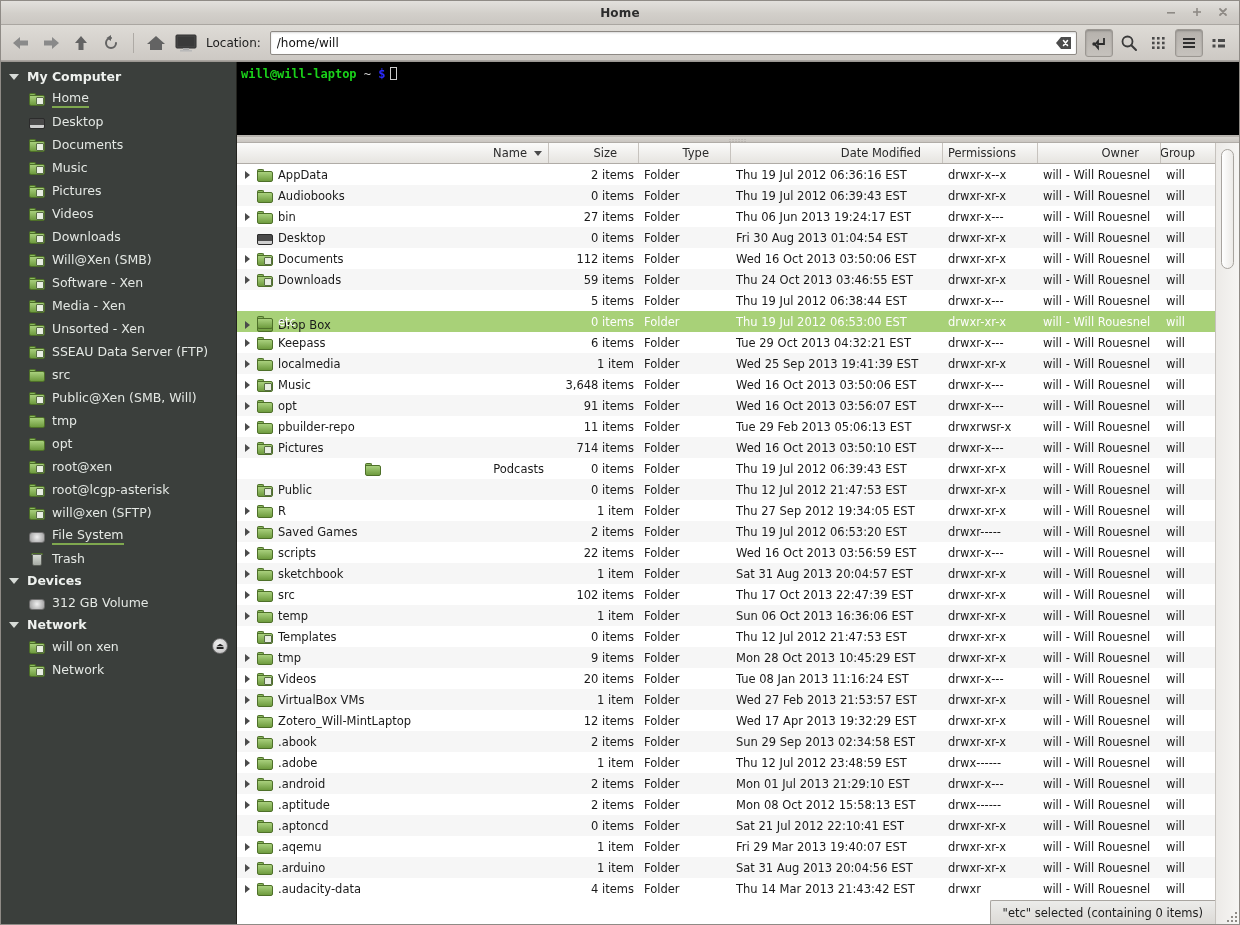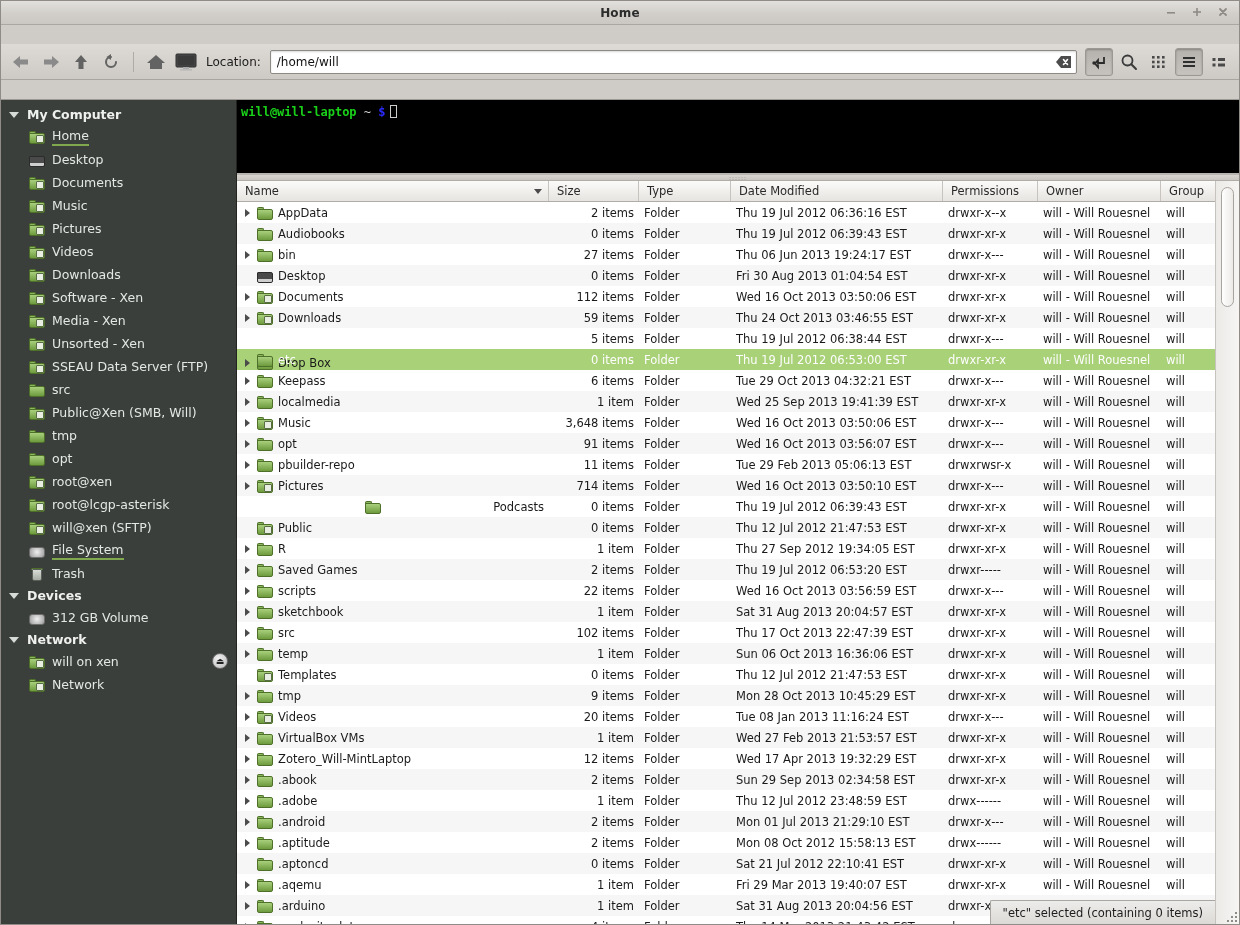--- a/index.html
+++ b/index.html
@@ -10,21 +10,20 @@
     font-family: "DejaVu Sans", "Liberation Sans", sans-serif;
     font-size: 12px;
     background: #d6d3ce;
   }
   #app {
     width: 1240px; height: 925px;
     position: relative;
     display: flex; flex-direction: column;
     background: #cfcbc6;
     border: 1px solid #8f8b86;
-    gap: 19px;
   }
 
   
   .titlebar {
     height: 24px; flex: 0 0 24px;
     background: linear-gradient(to bottom, #e2e0dd 0%, #d2cfca 55%, #cbc7c2 100%);
     border-bottom: 1px solid #aaa6a1;
     display: flex; align-items: center;
     position: relative;
   }
@@ -216,23 +215,24 @@
   }
   .thead {
     display: flex; flex: 0 0 21px; height: 21px;
     background: linear-gradient(to bottom, #fbfbfa, #e6e4e0);
     border-bottom: 1px solid #b0aca7;
     font-size: 11.5px; color: #2a2a2a;
     position: relative; z-index: 2;
   }
   .th {
     display: flex; align-items: center;
-    padding: 0 8px; border-right: 1px solid #c7c3be;
+    padding: 0 21px; border-right: 1px solid #c7c3be;
     white-space: nowrap; overflow: hidden; cursor: default;
     position: relative;
+    justify-content: flex-end;
   }
   .th .sortarrow {
     position: absolute; right: 6px; top: 8px;
     width: 0; height: 0;
     border-left: 4px solid transparent; border-right: 4px solid transparent;
     border-top: 5px solid #4a4a4a;
   }
   .tbody { flex: 1 1 auto; overflow: hidden; position: relative; }
   .row {
     display: flex; height: 21px; align-items: center;
@@ -494,20 +494,28 @@
             <span class="ovl"></span>
           </span>
           <span class="sb-label">Downloads</span>
         </div>
         <div class="sb-item">
           <span class="ic">
             <span class="tab"></span>
             <span class="fld"></span>
             <span class="ovl"></span>
           </span>
+          <span class="sb-label">Will@Xen (SMB)</span>
+        </div>
+        <div class="sb-item">
+          <span class="ic">
+            <span class="tab"></span>
+            <span class="fld"></span>
+            <span class="ovl"></span>
+          </span>
           <span class="sb-label">Software - Xen</span>
         </div>
         <div class="sb-item">
           <span class="ic">
             <span class="tab"></span>
             <span class="fld"></span>
             <span class="ovl"></span>
           </span>
           <span class="sb-label">Media - Xen</span>
         </div>

